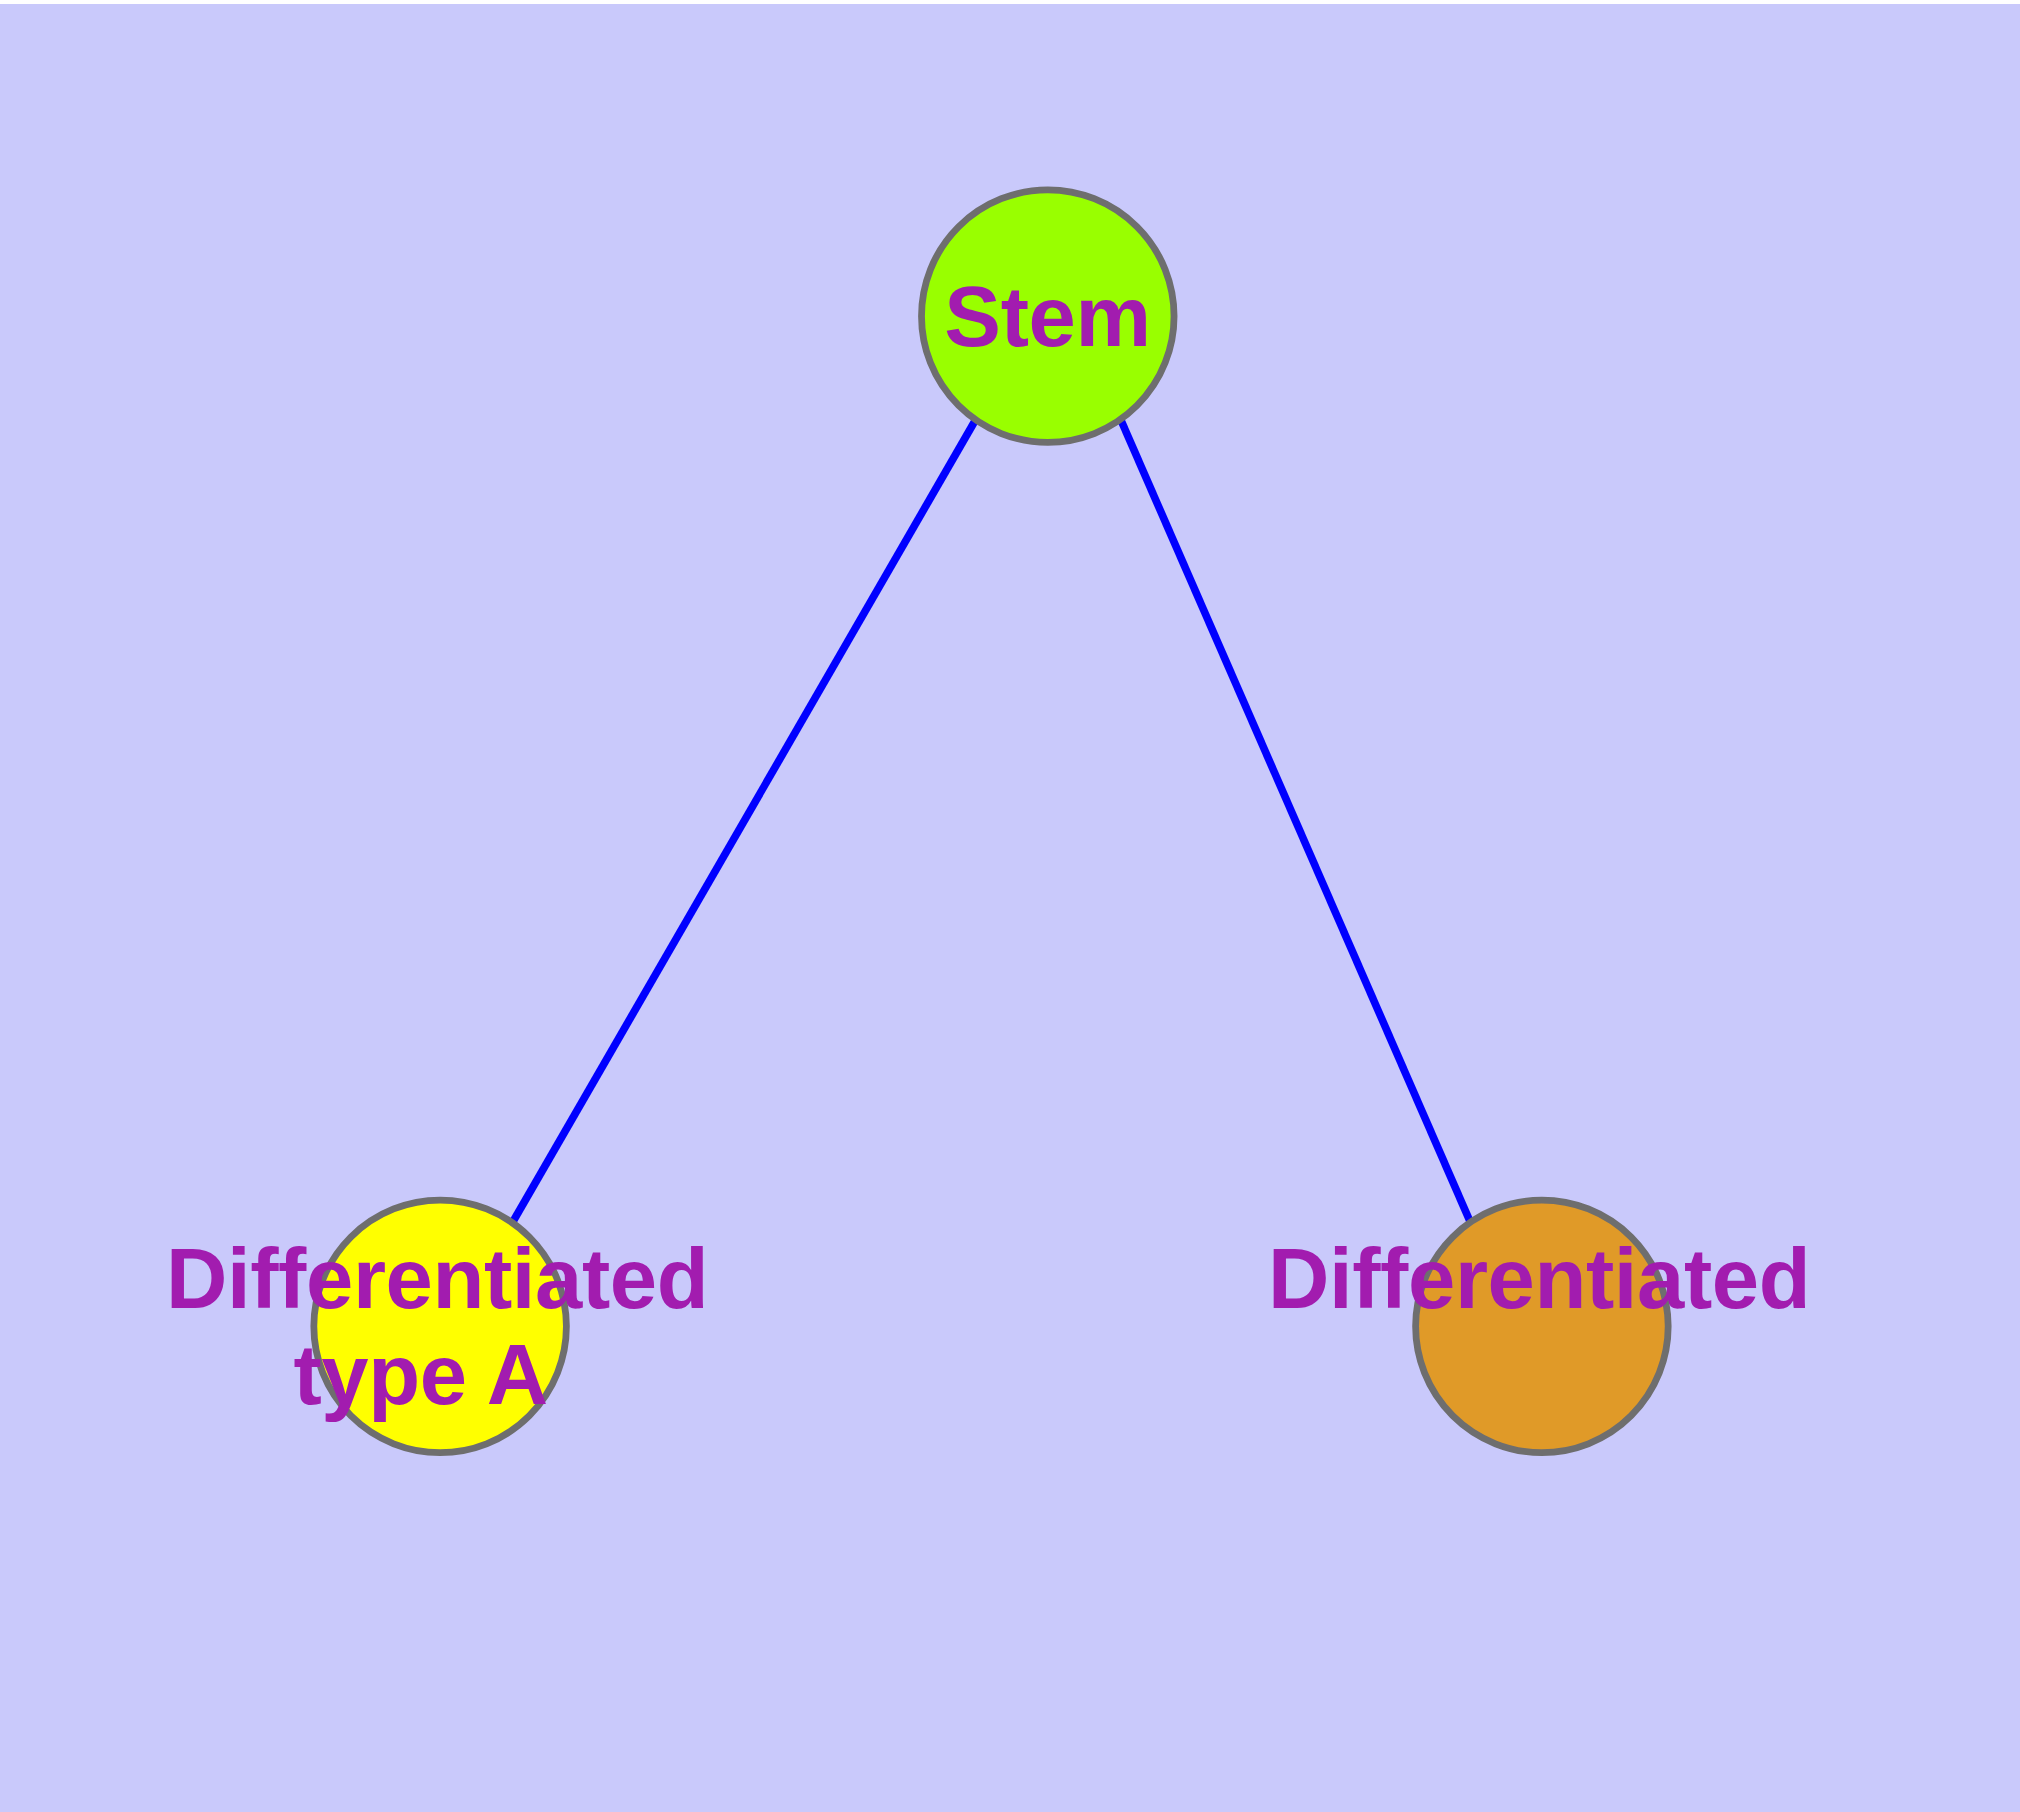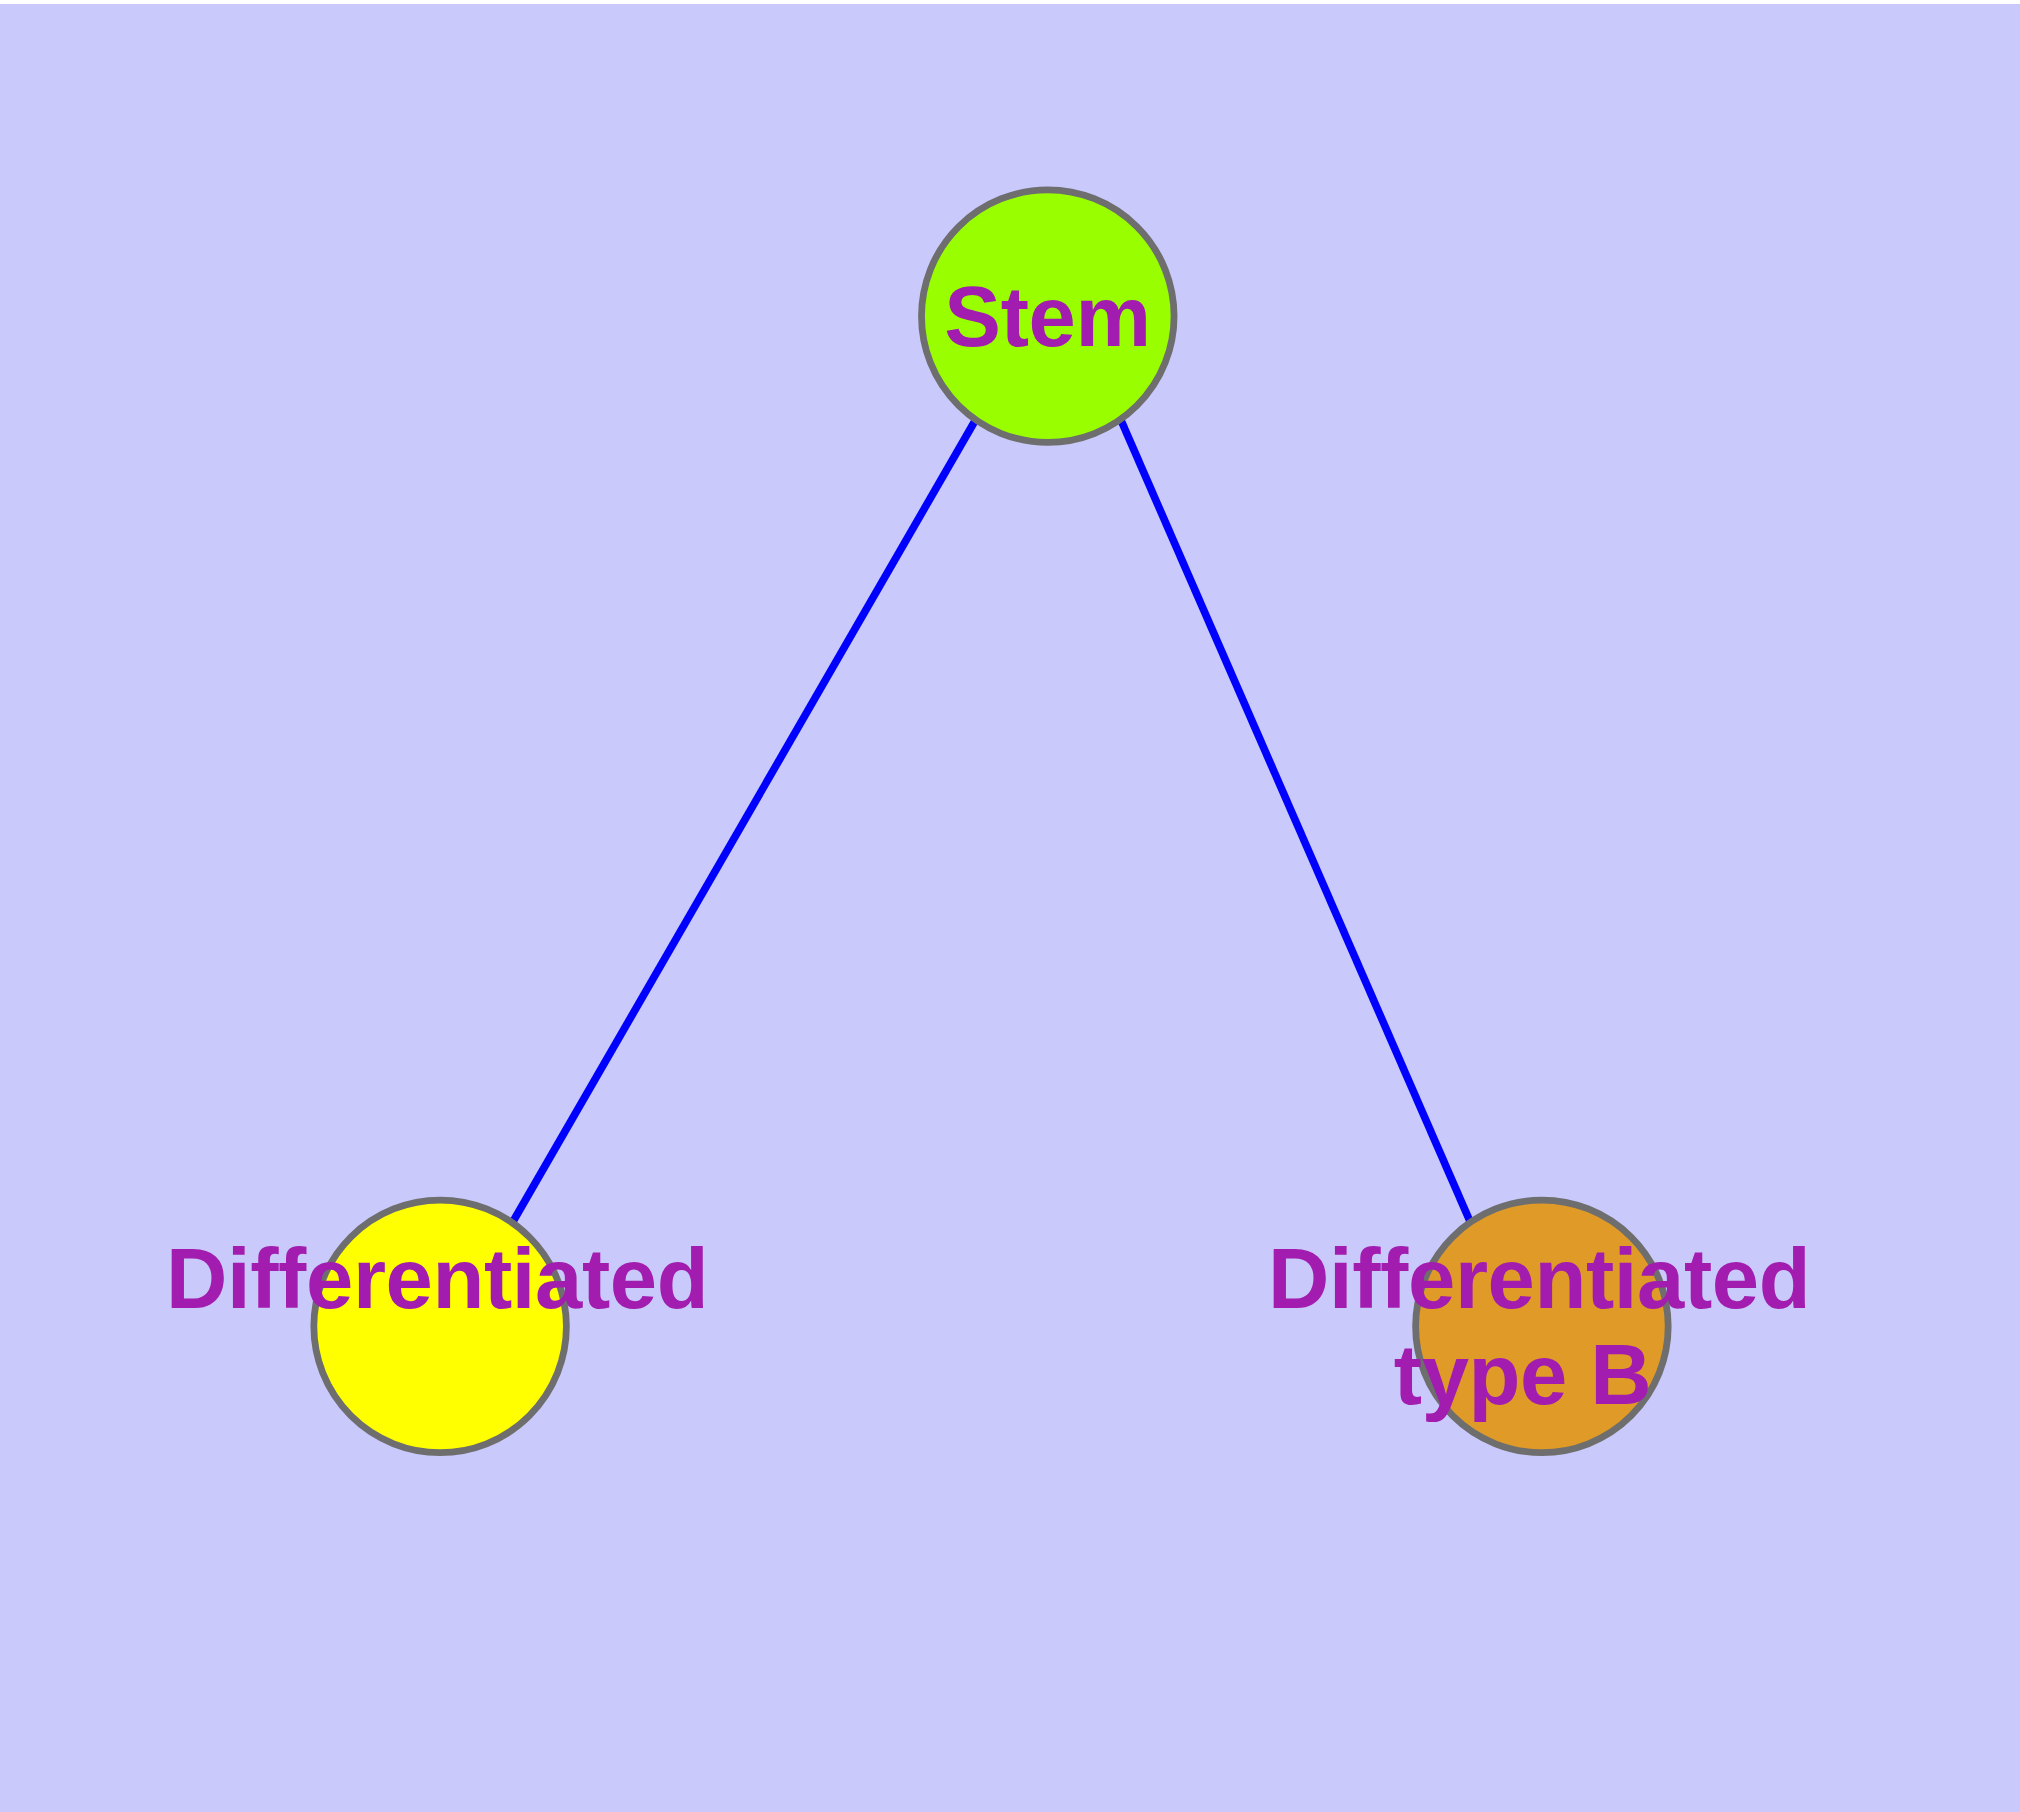--- a/index.html
+++ b/index.html
@@ -72,18 +72,18 @@
     </g>
     <g>
       <circle cx="1236" cy="373" r="149" fill="#99ff00" stroke="#6e6e6e" stroke-width="8"></circle>
       <circle cx="519" cy="1565" r="149" fill="#ffff00" stroke="#6e6e6e" stroke-width="8"></circle>
       <circle cx="1819" cy="1565" r="149" fill="#e09a28" stroke="#6e6e6e" stroke-width="8"></circle>
     </g>
   </svg>
 
   <div class="node-label" id="label-stem"><span>Stem</span></div>
 
-  <div class="node-label" id="label-type-a"><span>Differentiated</span><br></div>
+  <div class="node-label" id="label-type-a"><span>Differentiated</span><br><span>type A</span></div>
 
-  <div class="node-label" id="label-type-b"><span>Differentiated</span><br><span>type B</span></div>
+  <div class="node-label" id="label-type-b"><span>Differentiated</span><br></div>
 
 </div>
 
 
 </body></html>

